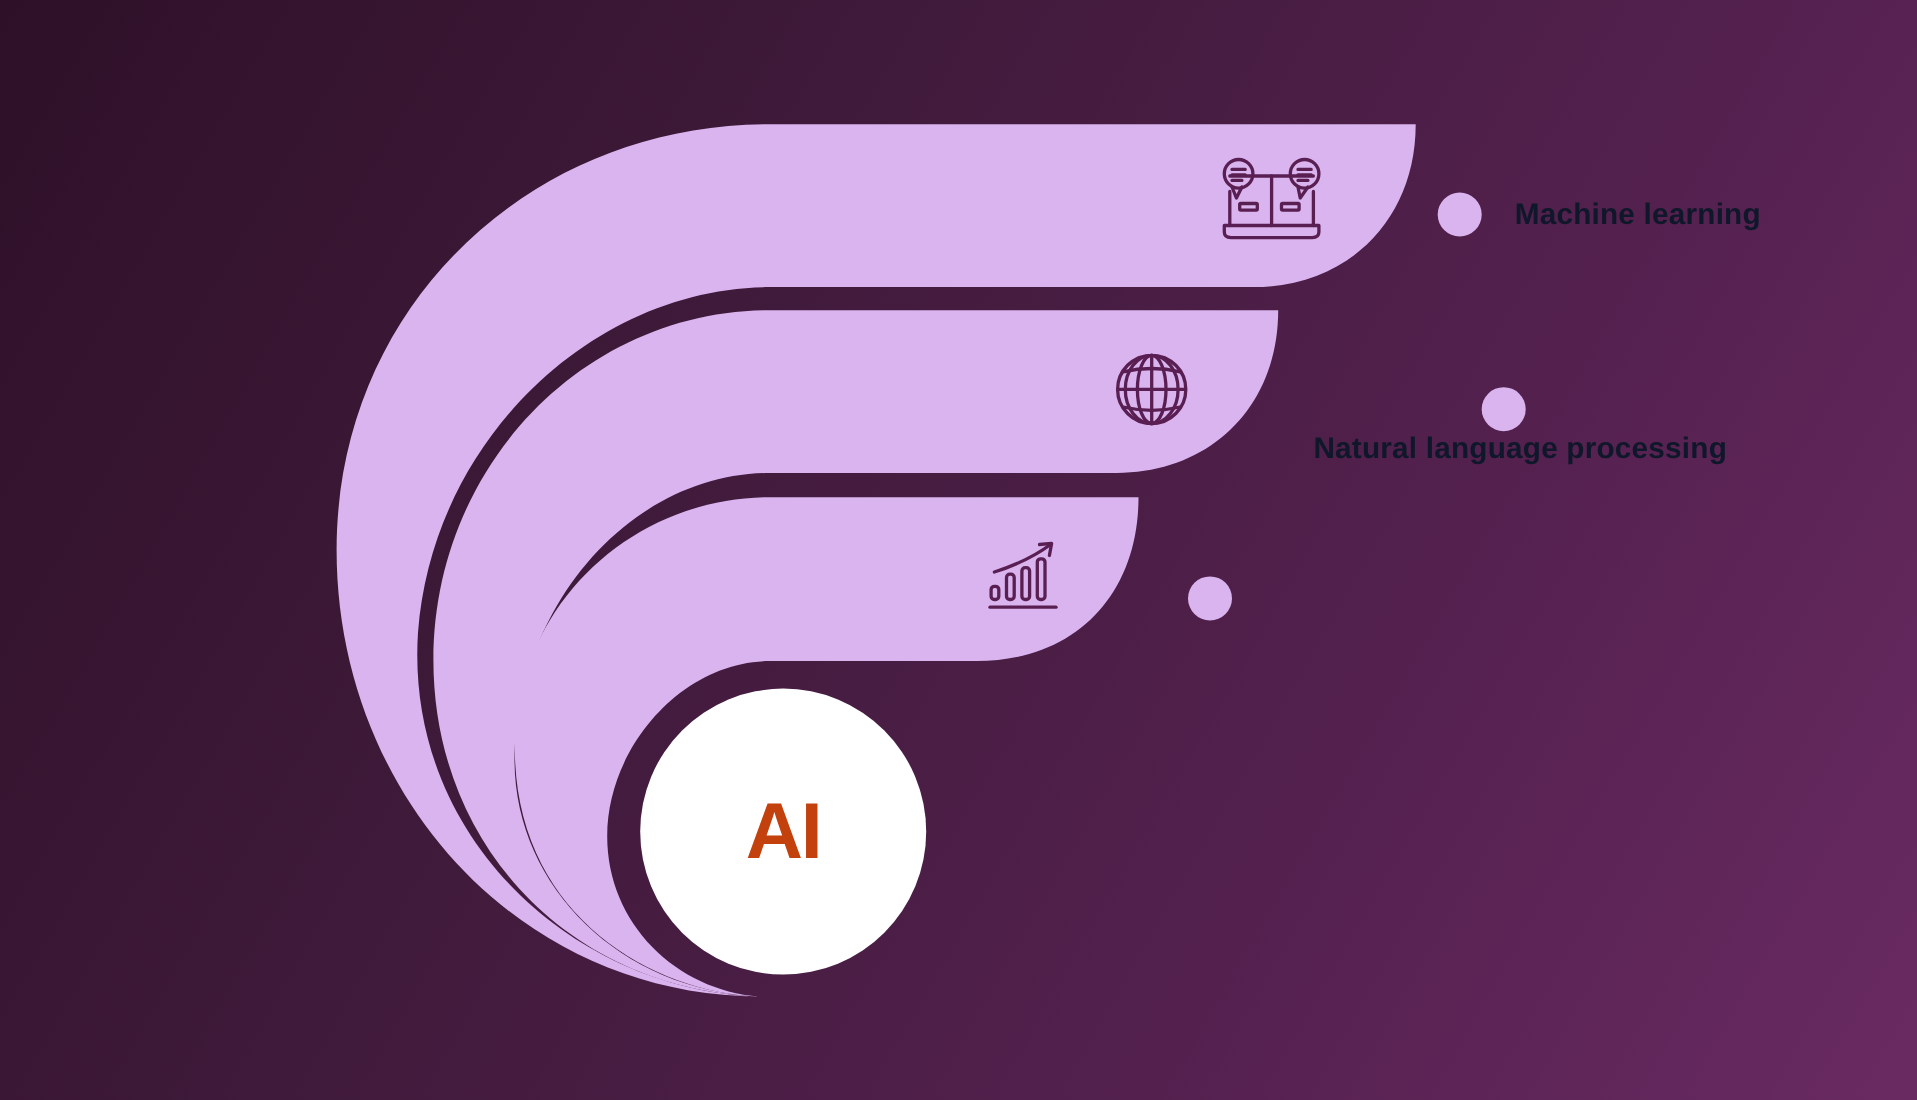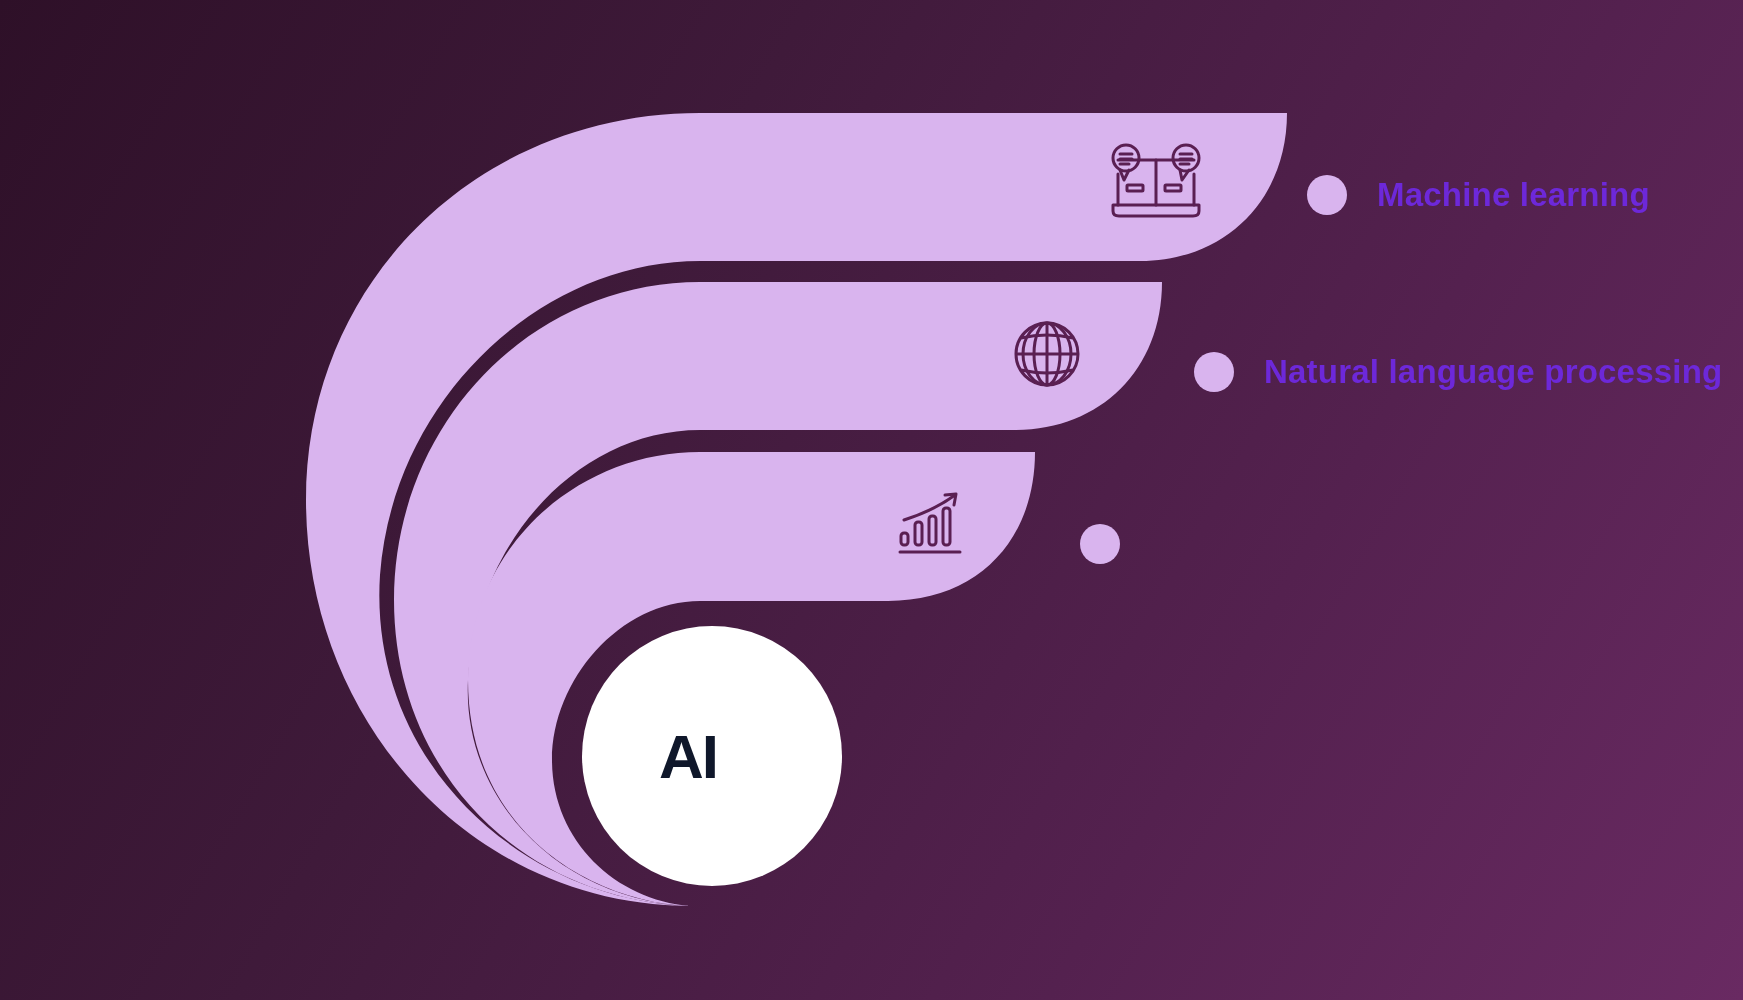--- a/index.html
+++ b/index.html
@@ -4,23 +4,23 @@
 <style>
   html, body { margin:0; padding:0; }
   body {
     width:1743px; height:1000px; overflow:hidden; position:relative;
     background: linear-gradient(120deg, #2e1028 0%, #3f1a3a 35%, #54214f 70%, #692a62 100%);
     font-family: "Liberation Sans", "DejaVu Sans", sans-serif;
   }
   svg.main { position:absolute; left:0; top:0; }
   .label-row { position:absolute; display:flex; align-items:center; }
   .dot { width:40px; height:40px; border-radius:50%; background:#d9b4ee; margin-right:30px; }
-  .label { color:#6d28d9; font-size:33px; font-weight:bold; letter-spacing:0.2px; white-space:nowrap; }
-  .ai-text { position:absolute; left:558px; top:626px; width:260px; height:260px; display:flex; align-items:center; justify-content:center;
-    font-size:62px; font-weight:bold; color:#0f172a; letter-spacing:-2px; }
+  .label { color:#0f172a; font-size:27px; font-weight:bold; letter-spacing:0.2px; white-space:nowrap; }
+  .ai-text { position:absolute; left:582px; top:626px; width:260px; height:260px; display:flex; align-items:center; justify-content:center;
+    font-size:72px; font-weight:bold; color:#c2410c; letter-spacing:-2px; }
 </style>
 </head>
 <body>
 
 <svg class="main" width="1743" height="1000" viewBox="0 0 1743 1000">
 
   <path fill="#d9b4ee" d="M700,113 L1287,113 C1287,200 1225,261 1140,261 L700,261
            C540,261 393,400 380,575 C368,760 520,900 690,906
            C470,905 306,720 306,500 C306,280 480,113 700,113 Z"></path>
 
@@ -70,20 +70,20 @@
   </g>
 </svg>
 
 <div class="ai-text">AI</div>
 
 <div class="label-row" style="left:1307px; top:175px;">
   <div class="dot"></div>
   <div class="label">Machine learning</div>
 </div>
 
-<div class="label-row" style="left:1194px; top:352px;">
+<div class="label-row" style="left:1194px; top:352px;flex-direction:column;">
   <div class="dot"></div>
   <div class="label">Natural language processing</div>
 </div>
 
 <div class="label-row" style="left:1080px; top:524px;">
   <div class="dot"></div>
 </div>
 
 </body></html>

